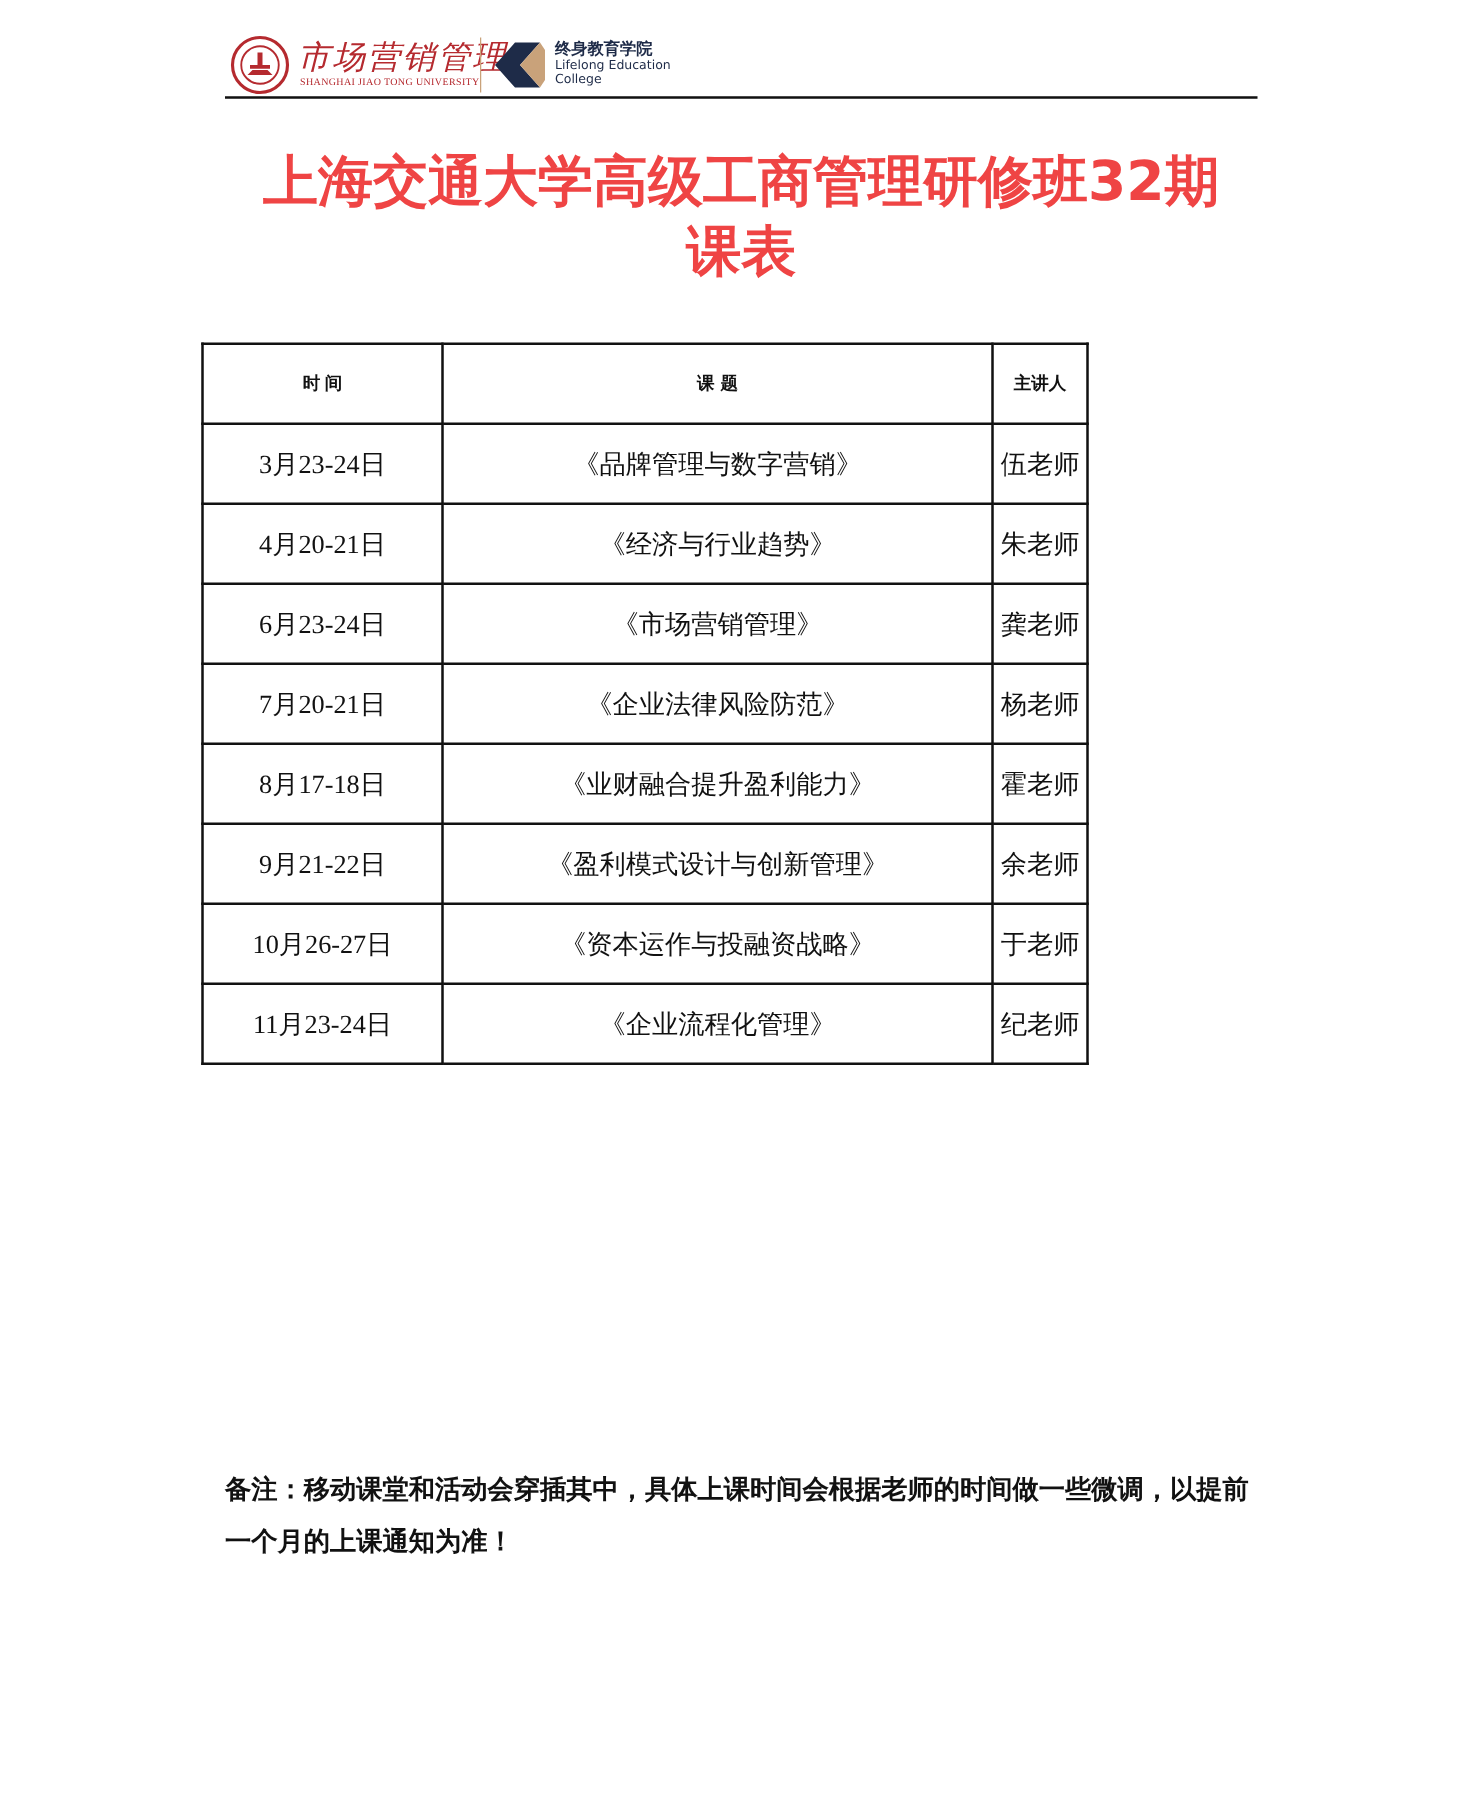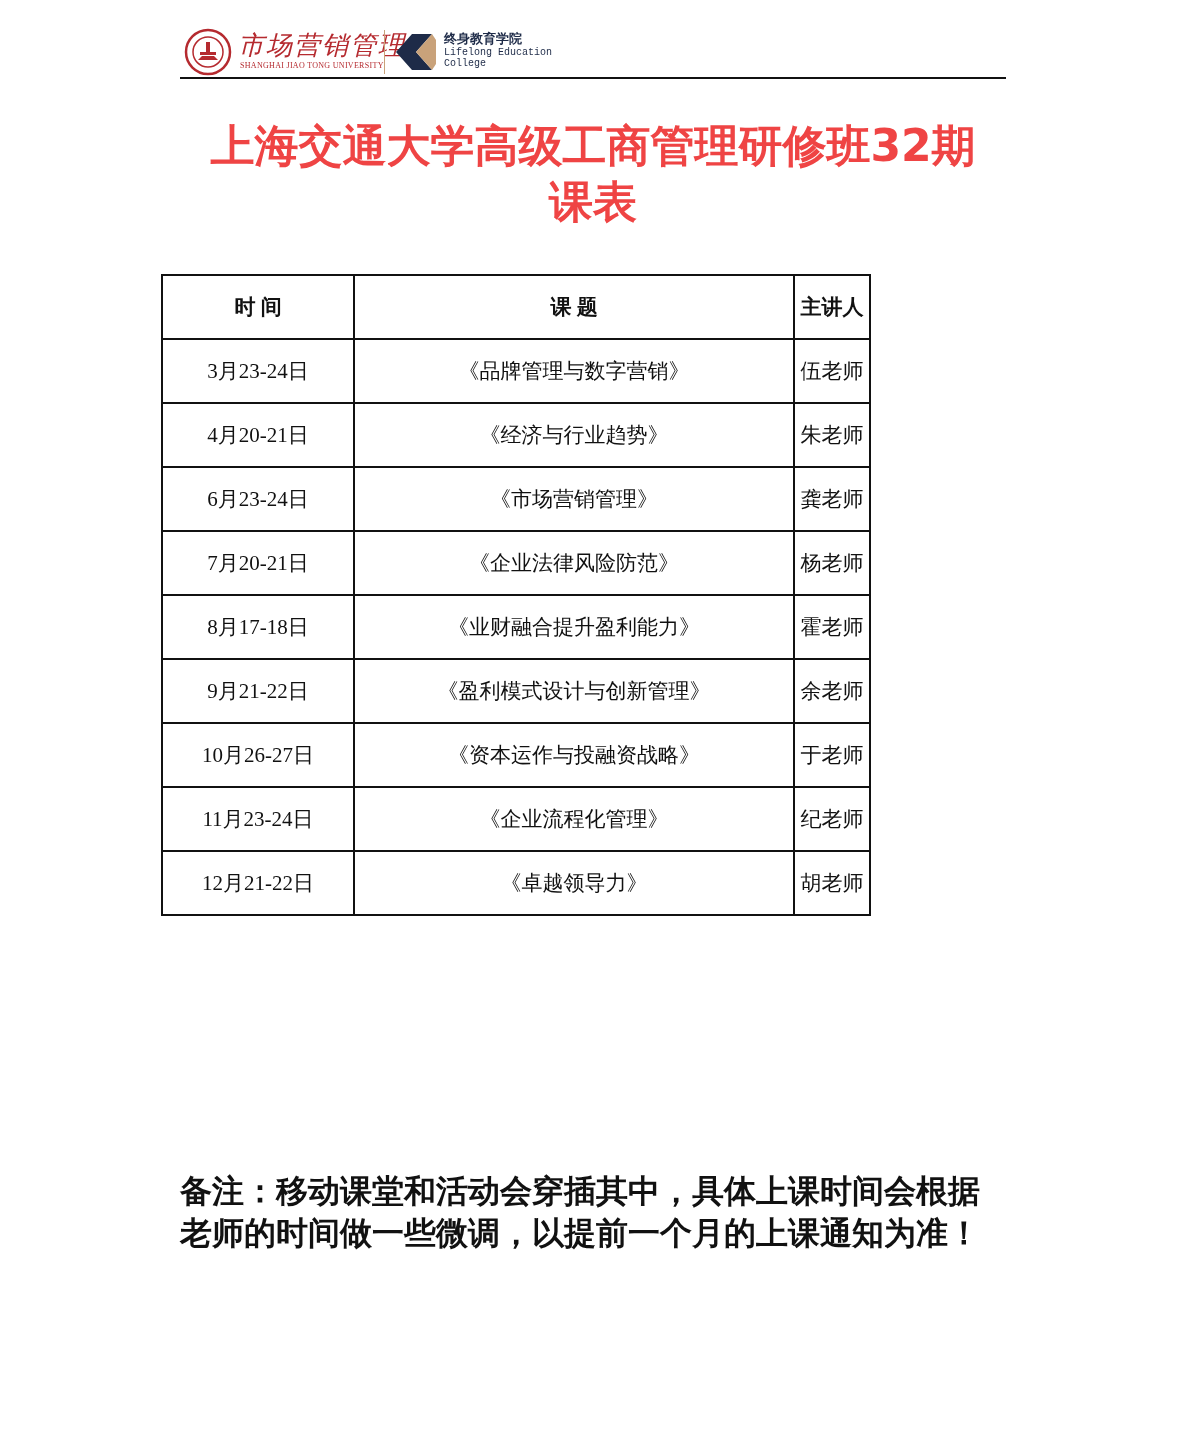--- a/index.html
+++ b/index.html
@@ -8,32 +8,32 @@
   .header { position:absolute; left:180px; top:18px; width:826px; height:60px; }
   .header-rule { position:absolute; left:180px; top:77px; width:826px; height:2px; background:#111; }
   .sjtu-logo { position:absolute; left:4px; top:10px; width:48px; height:48px; }
   .sjtu-name { position:absolute; left:58px; top:10px; font-family:"DejaVu Serif", serif;
                font-size:26px; color:#b52a2f; font-style:italic; letter-spacing:2px; }
   .sjtu-en { position:absolute; left:60px; top:43px; font-family:"Liberation Serif", serif;
              font-size:8px; color:#b52a2f; letter-spacing:0.3px; }
   .divider-v { position:absolute; left:204px; top:12px; width:1px; height:44px; background:#c9a27a; }
   .lec-logo { position:absolute; left:214px; top:12px; width:44px; height:42px; }
   .lec-cn { position:absolute; left:264px; top:12px; font-size:13px; font-weight:bold; color:#1e2b48; }
-  .lec-en { position:absolute; left:264px; top:29px; font-size:10px; color:#1e2b48; line-height:11px;font-family:Liberation Mono, monospace; }
+  .lec-en { position:absolute; left:264px; top:29px; font-size:10px; color:#1e2b48; line-height:11px; }
   .title { position:absolute; left:170px; top:118px; width:846px; text-align:center;
            font-size:44px; font-weight:bold; line-height:56px; color:#ef4444; }
   table.schedule { position:absolute; left:161px; top:274px; border-collapse:collapse; }
   table.schedule td, table.schedule th { border:2px solid #111; height:62px; padding:0;
            text-align:center; font-size:21px; font-weight:normal; color:#111; }
-  table.schedule th { font-weight:bold; font-size:21px;font-family:Liberation Serif, serif; }
+  table.schedule th { font-weight:bold; font-size:14px; }
   .c-date { width:190px; font-family:"Liberation Serif", "DejaVu Serif", serif; }
   .c-topic { width:438px; }
   .c-lect { width:74px; }
   .topic-2line { line-height:26px; }
-  .note { position:absolute; left:180px; top:1170px; width:830px; font-size:32px;
+  .note { position:absolute; left:180px; top:1170px; width:830px; font-size:21px;
           font-weight:bold; line-height:42px; color:#111; }
 </style>
 </head>
 <body>
 
 <div class="header">
   <svg class="sjtu-logo" viewBox="0 0 48 48">
     <circle cx="24" cy="24" r="22" fill="none" stroke="#b52a2f" stroke-width="2.5"></circle>
     <circle cx="24" cy="24" r="15" fill="none" stroke="#b52a2f" stroke-width="1.5"></circle>
     <rect x="16" y="24" width="16" height="3" fill="#b52a2f"></rect>
@@ -102,21 +102,16 @@
     <tr>
       <td class="c-date">10月26-27日</td>
       <td class="c-topic">《资本运作与投融资战略》</td>
       <td class="c-lect">于老师</td>
     </tr>
     <tr>
       <td class="c-date">11月23-24日</td>
       <td class="c-topic">《企业流程化管理》</td>
       <td class="c-lect">纪老师</td>
     </tr>
-    <tr>
-      <td class="c-date">12月21-22日</td>
-      <td class="c-topic">《卓越领导力》</td>
-      <td class="c-lect">胡老师</td>
-    </tr>
   </tbody>
 </table>
 
 <div class="note">备注：移动课堂和活动会穿插其中，具体上课时间会根据老师的时间做一些微调，以提前一个月的上课通知为准！</div>
 
 </body></html>

